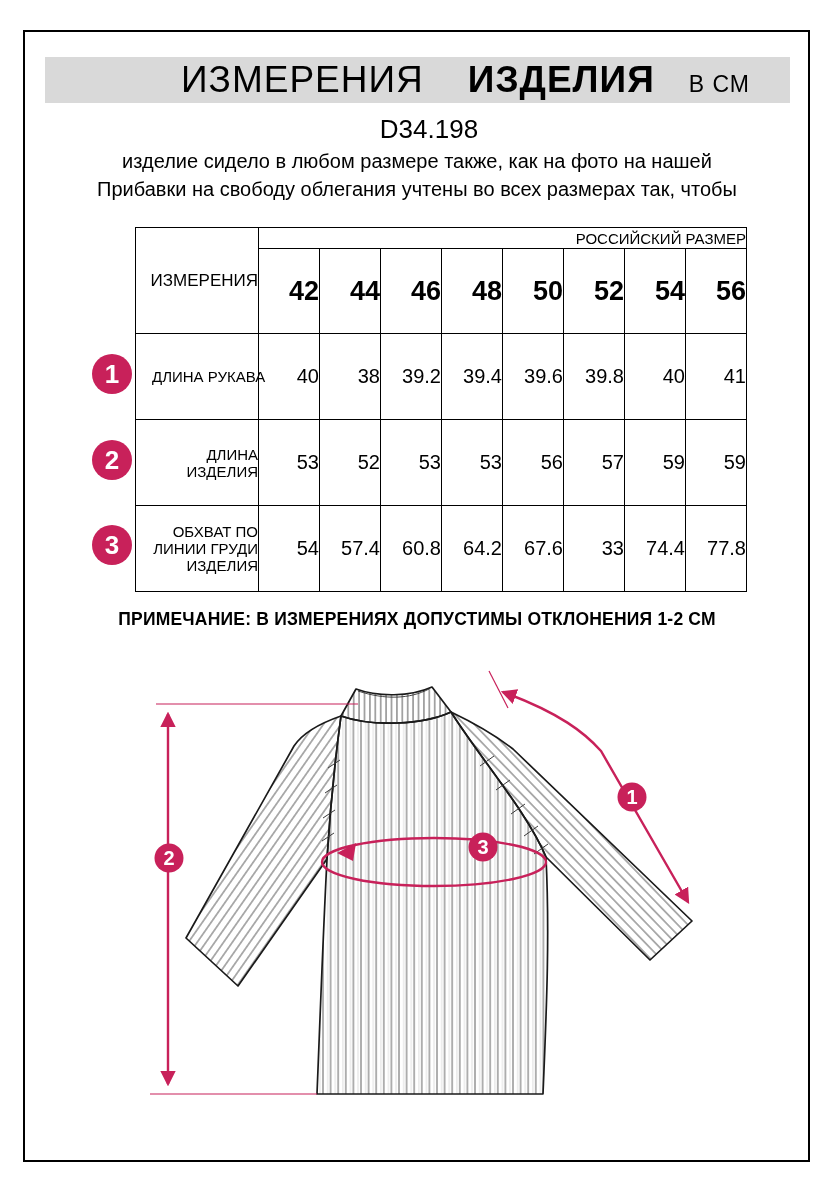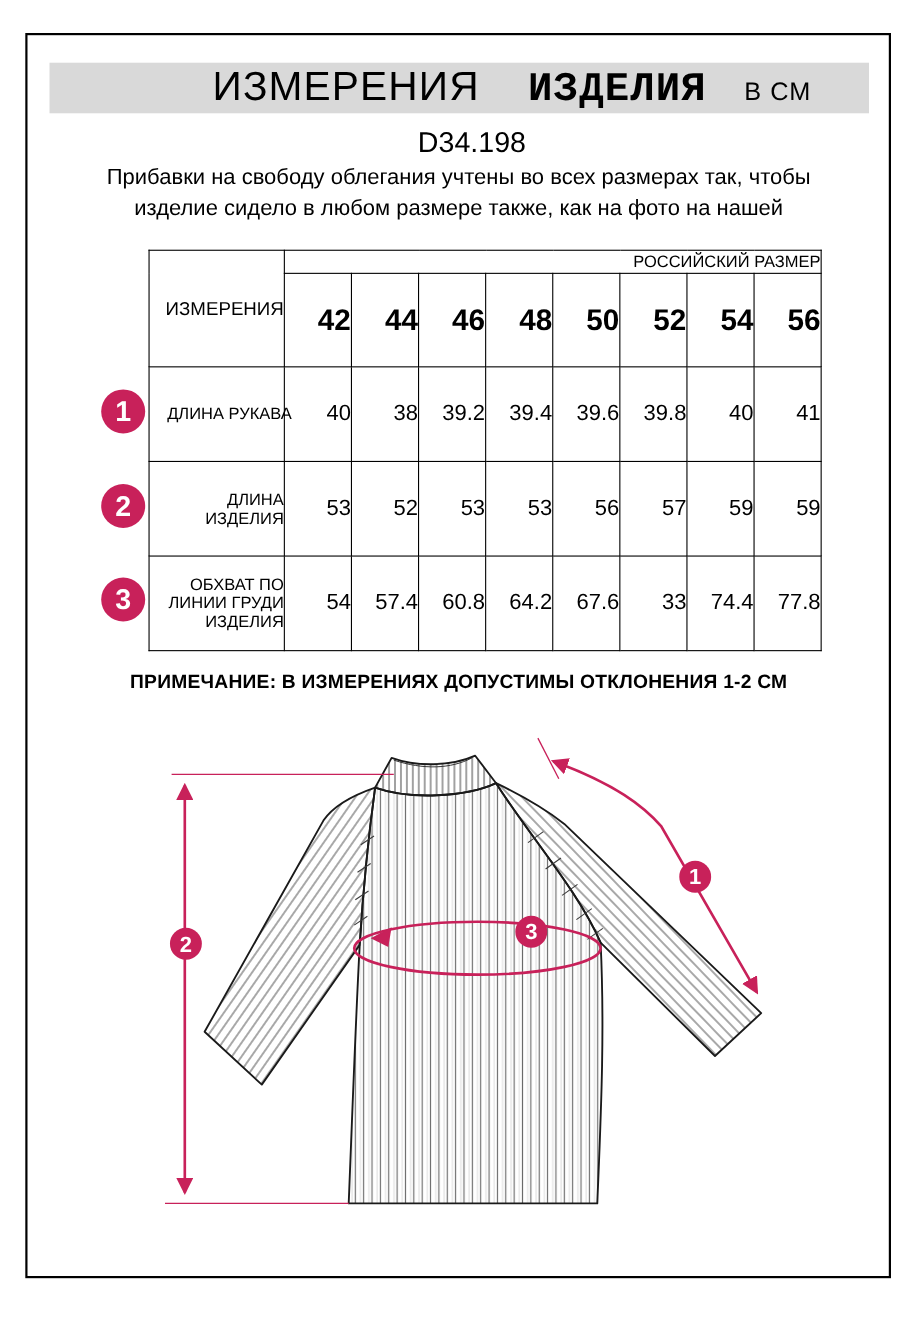--- a/index.html
+++ b/index.html
@@ -16,21 +16,21 @@
     position:absolute;left:23px;top:30px;width:783px;height:1128px;
     border:2px solid #000;background:#fff;
   }
   .banner{
     position:absolute;left:45px;top:57px;width:745px;height:46px;
     background:var(--banner);
     display:flex;align-items:center;justify-content:center;
   }
   .banner-inner{display:flex;align-items:baseline;margin-left:96px;}
   .t-reg{font-size:37px;font-weight:400;letter-spacing:1px;}
-  .t-bold{font-size:37px;font-weight:700;margin-left:44px;letter-spacing:1px;font-family:Liberation Mono, monospace;}
+  .t-bold{font-size:37px;font-weight:700;margin-left:44px;letter-spacing:1px;}
   .t-unit{font-size:23px;font-weight:400;margin-left:34px;letter-spacing:1px;text-align:center;}
   .product-code{
     position:absolute;left:0;top:114px;width:834px;text-align:center;
     font-size:26px;font-weight:400;padding-left:12px;
   }
   .intro{
     position:absolute;left:0;top:147px;width:834px;text-align:center;
     font-size:20px;line-height:28px;font-weight:400;
   }
   table.size-table{
@@ -77,22 +77,22 @@
 <div class="banner">
   <div class="banner-inner">
     <span class="t-reg">ИЗМЕРЕНИЯ</span>
     <span class="t-bold">ИЗДЕЛИЯ</span>
     <span class="t-unit">В СМ</span>
   </div>
 </div>
 
 <div class="product-code">D34.198</div>
 <div class="intro">
+  <div>изделие сидело в любом размере также, как на фото на нашей</div>
   <div>Прибавки на свободу облегания учтены во всех размерах так, чтобы</div>
-  <div>изделие сидело в любом размере также, как на фото на нашей</div>
 </div>
 
 <table class="size-table">
   <colgroup>
     <col style="width:123px">
       <col style="width:61px">
       <col style="width:61px">
     <col style="width:61px">
       <col style="width:61px">
       <col style="width:61px">

